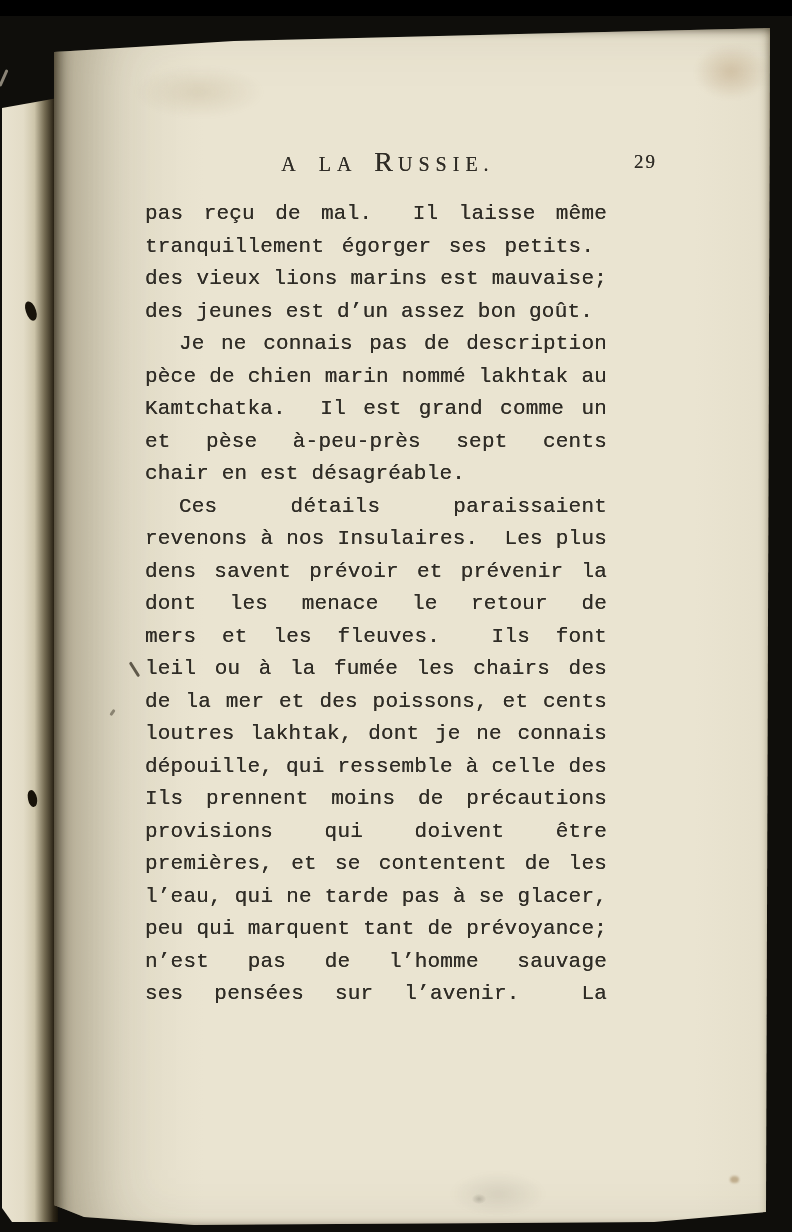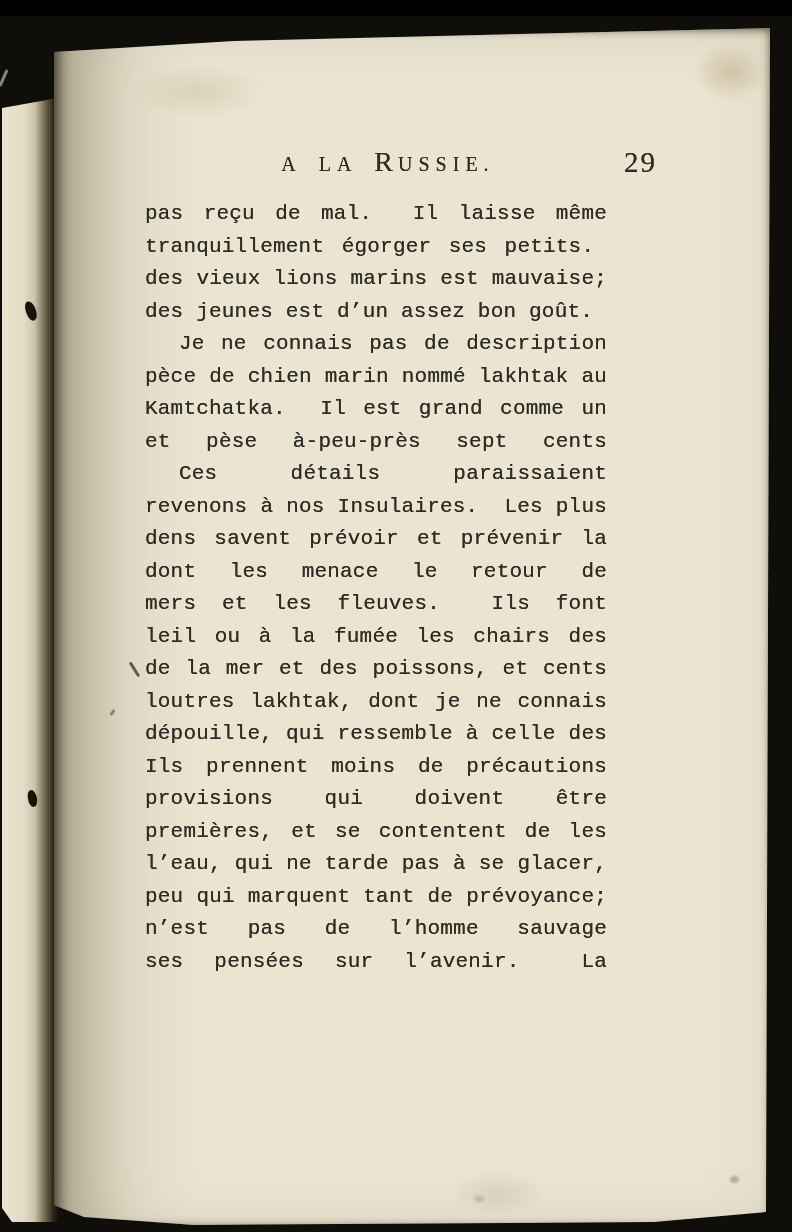--- a/index.html
+++ b/index.html
@@ -46,21 +46,21 @@
   
   .header{
     position:absolute;left:91px;top:112px;width:462px;height:44px;line-height:44px;
     color:var(--ink,#2f2c26);text-align:center;white-space:nowrap;
   }
   .running-title{display:inline-block;position:relative;left:12px;letter-spacing:6px;word-spacing:7px;
     text-shadow:0 0 .5px rgba(47,44,38,.85);}
   .running-title .sc{font-size:20px;}
   .running-title .bigcap{font-size:28px;letter-spacing:5px;}
   .folio{
-    position:absolute;left:455px;top:0;width:57px;text-align:right;font-size:29px;
+    position:absolute;left:455px;top:0;width:57px;text-align:right;font-size:19px;
     letter-spacing:2px;font-feature-settings:"onum" 1;text-shadow:0 0 .5px rgba(47,44,38,.85);
   }
   
   .text-block{
     position:absolute;left:91px;top:170px;width:462px;
     color:var(--ink,#2f2c26);font-size:21px;letter-spacing:.2px;
     text-shadow:0 0 .45px rgba(47,44,38,.9);
     font-family:Liberation Mono, monospace;
   }
   .line{height:32.5px;line-height:32.5px;text-align:justify;text-align-last:justify;overflow:hidden;white-space:normal;}
@@ -94,20 +94,21 @@
 
     <div class="text-block">
         <div class="line">pas reçu de mal.&nbsp; Il laisse même assez</div>
         <div class="line">tranquillement égorger ses petits.&nbsp; Les fe-</div>
         <div class="line">des vieux lions marins est mauvaise; celle</div>
         <div class="line para-end">des jeunes est d’un assez bon goût.</div>
         <div class="line indent">Je ne connais pas de description de l’es-</div>
         <div class="line">pèce de chien marin nommé lakhtak au</div>
         <div class="line">Kamtchatka.&nbsp; Il est grand comme un boeuf,</div>
         <div class="line">et pèse à-peu-près sept cents livres.&nbsp; La</div>
+        <div class="line para-end">chair en est désagréable.</div>
         <div class="line indent">Ces détails paraissaient nécessaires ici:</div>
         <div class="line">revenons à nos Insulaires.&nbsp; Les plus pru-</div>
         <div class="line">dens savent prévoir et prévenir la disette</div>
         <div class="line">dont les menace le retour de l’hiver, qui</div>
         <div class="line">mers et les fleuves.&nbsp; Ils font sécher au so-</div>
         <div class="line">leil ou à la fumée les chairs des monstres</div>
         <div class="line">de la mer et des poissons, et cents des</div>
         <div class="line">loutres lakhtak, dont je ne connais que la</div>
         <div class="line">dépouille, qui ressemble à celle des marquent.</div>
         <div class="line">Ils prennent moins de précautions pour les</div>

